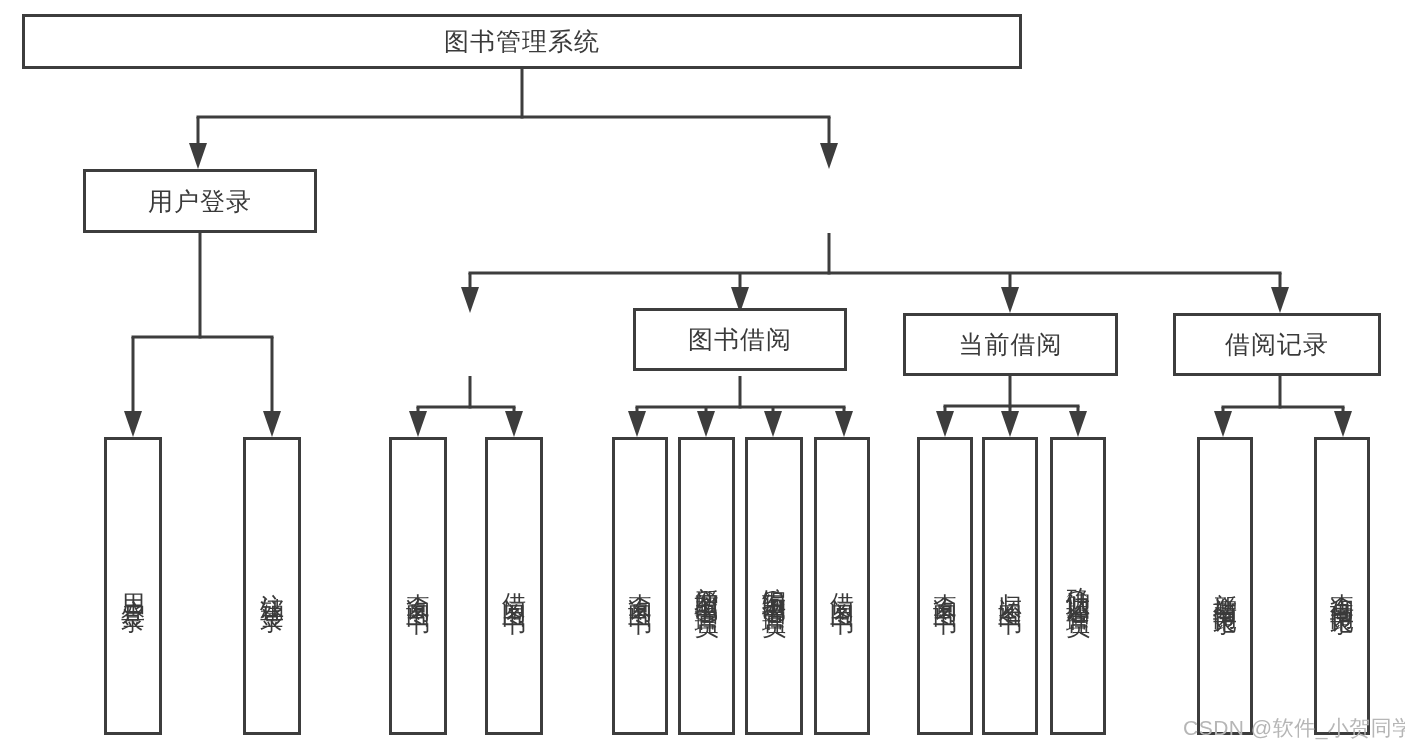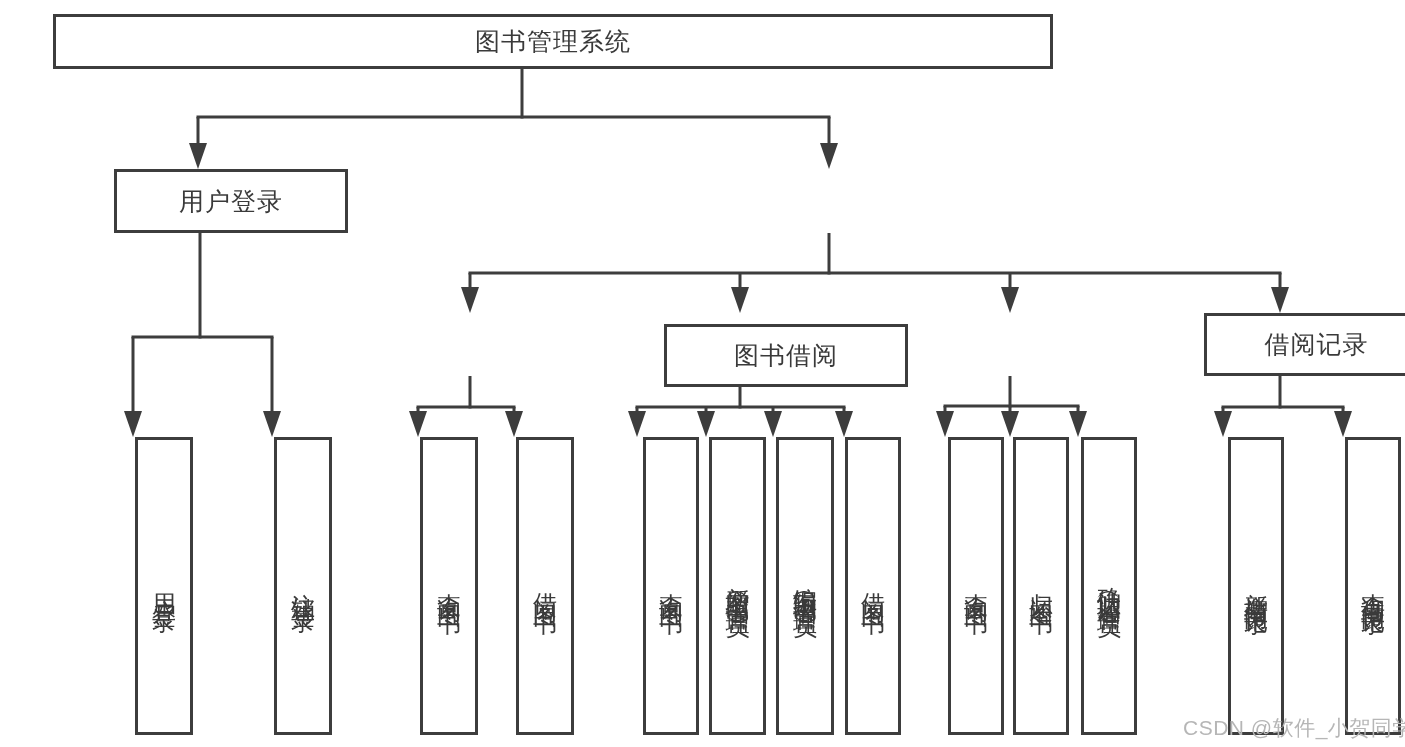--- a/index.html
+++ b/index.html
@@ -11,21 +11,20 @@
     font-family:"Liberation Sans","DejaVu Sans",sans-serif;
   }
   #connectors{position:absolute;left:0;top:0;width:1405px;height:747px;}
   .box{
     position:absolute;
     box-sizing:border-box;
     border:3px solid #3d3d3d;
     background:#ffffff;
     display:flex;align-items:center;justify-content:center;
     color:#3a3a3a;
-    margin-left:31px;
   }
   .box.h span{
     font-size:25px;
     letter-spacing:1px;
     white-space:nowrap;
   }
   .box.v span{
     writing-mode:vertical-rl;
     text-orientation:mixed;
     font-size:24px;
@@ -127,24 +126,27 @@
   </svg>
 
   <div class="box h" style="left:22px;top:14px;width:1000px;height:55px">
     <span>图书管理系统</span>
   </div>
 
   <div class="box h" style="left:83px;top:169px;width:234px;height:64px">
     <span>用户登录</span>
   </div>
 
-  <div class="box h" style="left:633px;top:324px;width:244px;height:63px">
+  <div class="box h" style="left:633px;top:308px;width:214px;height:63px">
     <span>图书借阅</span>
   </div>
-  <div class="box h" style="left:1173px;top:313px;width:225px;height:63px">
+  <div class="box h" style="left:903px;top:313px;width:215px;height:63px">
+    <span>当前借阅</span>
+  </div>
+  <div class="box h" style="left:1173px;top:313px;width:208px;height:63px">
     <span>借阅记录</span>
   </div>
 
   <div class="box v" style="left:104px;top:437px;width:58px;height:298px">
     <span>用户登录</span>
   </div>
   <div class="box v" style="left:243px;top:437px;width:58px;height:298px">
     <span>注销登录</span>
   </div>
   <div class="box v" style="left:389px;top:437px;width:58px;height:298px">

